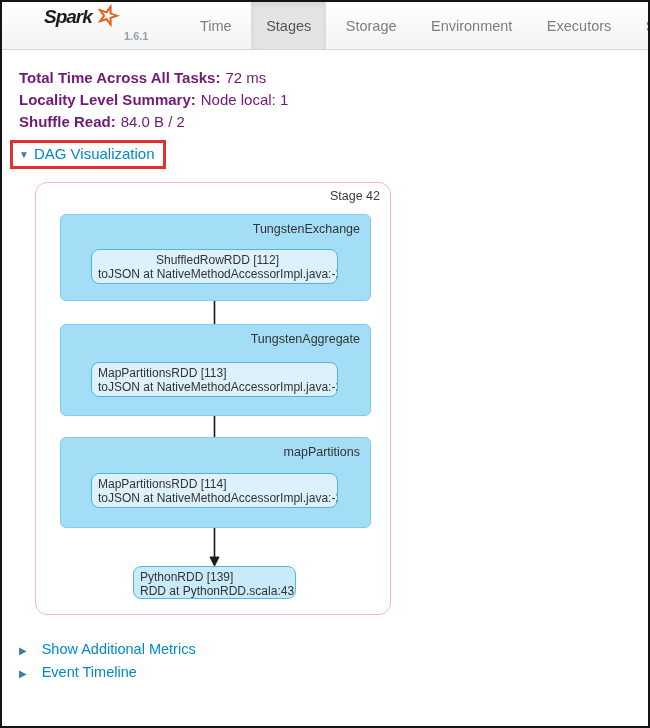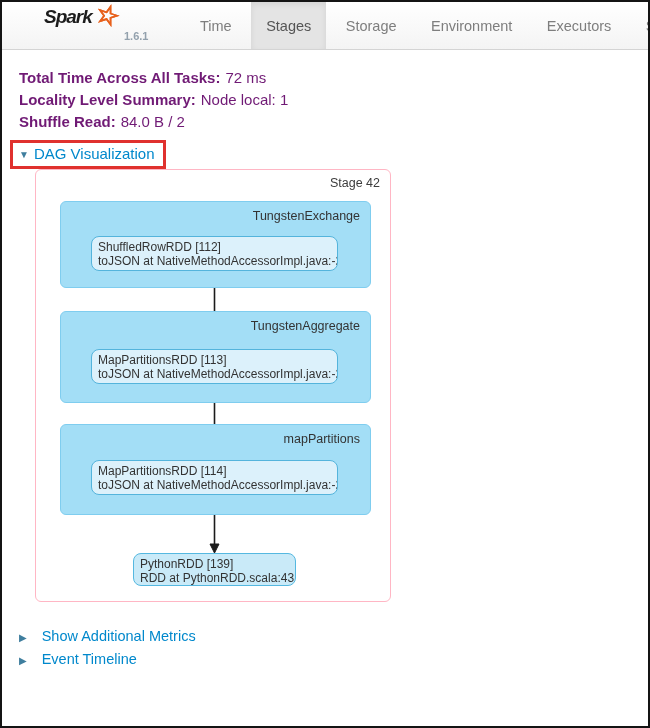--- a/index.html
+++ b/index.html
@@ -51,42 +51,42 @@
 
   .dag-toggle-wrap {
     display:inline-block; margin-top:7px; margin-left:-9px;
     border:3px solid #e0312e; padding:2px 8px 3px 6px;text-align:right;
   }
   .toggle-arrow { font-size:10px; color:#3f7e9e; margin-right:5px; vertical-align:1px; }
   .toggle-label { font-size:15px; }
 
   
   .dag {
-    position:relative; margin-left:16px; 
+    position:relative; margin-left:16px; margin-top:13px;
     width:356px; height:433px;
-    border:1px solid #ffb6c4; border-radius:6px; background:#fff;
+    border:1px solid #ffb6c4; border-radius:12px; background:#fff;
   }
   .stage-label { position:absolute; top:6px; right:10px; font-size:12.5px; color:#3c3c3c; }
 
   .cluster {
     position:absolute; left:24px; width:311px;
     background:#a3def6; border:1px solid #7fcdef; border-radius:6px;
   }
   .cluster-label { position:absolute; top:7px; right:10px; font-size:12.5px; color:#333; }
   .c1 { top:31px;  height:87px; }
   .c2 { top:141px; height:92px; }
   .c3 { top:254px; height:91px; }
 
   .node {
     position:absolute; left:55px; width:247px; height:35px;
     background:#dcf1fb; border:1px solid #54b4dc; border-radius:8px;
     font-size:12px; line-height:14px; color:#333;
     padding:3px 0 0 6px; white-space:nowrap; overflow:hidden;
   }
-  .n1 { top:66px; } .n2 { top:179px; } .n3 { top:290px; }
+  .n1 { top:66px;text-align:center; } .n2 { top:179px; } .n3 { top:290px; }
   .node-python {
     left:97px; top:383px; width:163px; height:33px;
     background:#c9eaf8; border-color:#55b8e0;
   }
   .arrows { position:absolute; left:0; top:0; width:356px; height:433px; pointer-events:none; }
 
   
   .bottom-links { margin-top:23px; }
   .bottom-links .row { line-height:21px; }
   .row-arrow { font-size:10px; color:#3f7e9e; margin-right:6px; }

